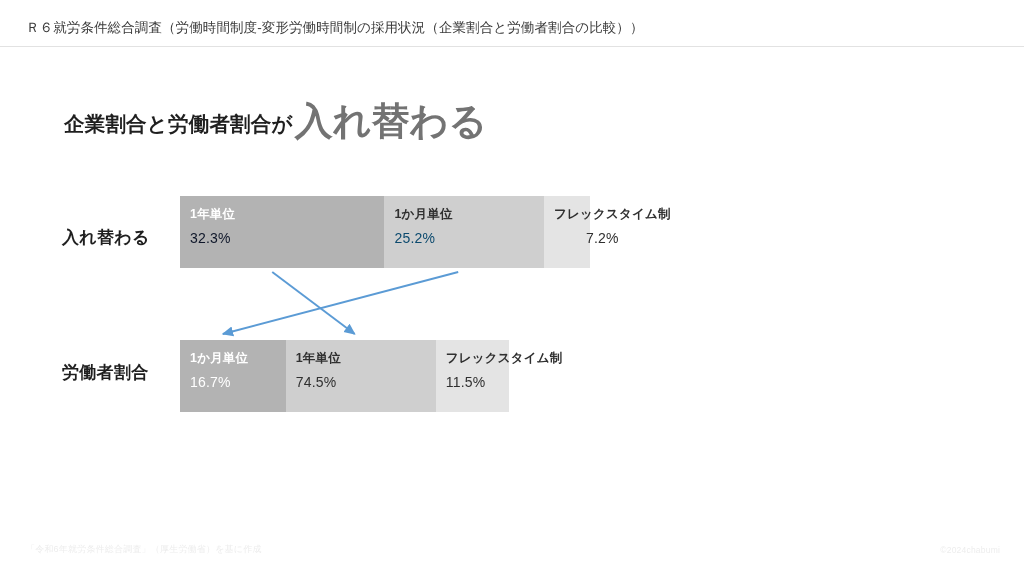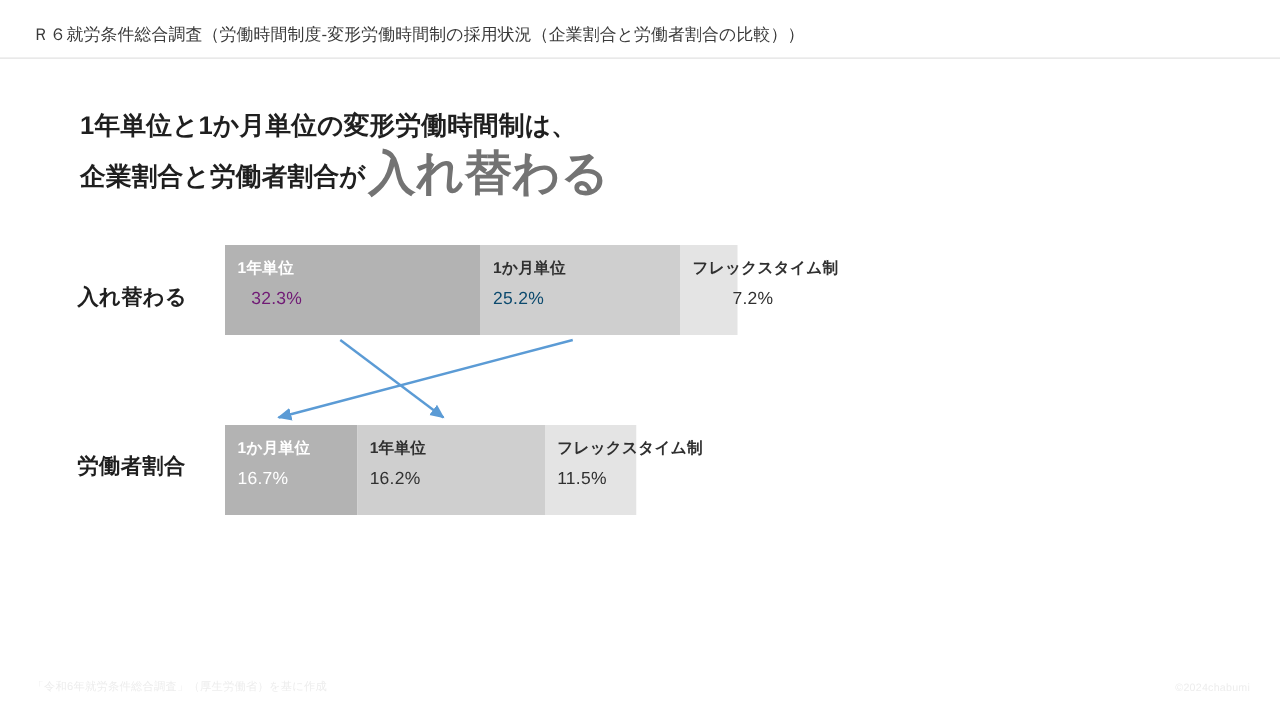--- a/index.html
+++ b/index.html
@@ -54,21 +54,21 @@
     color: #1f1f1f;
     font-weight: bold;
     font-size: 20.5px;
     line-height: 30px;
     letter-spacing: 0.2px;
     white-space: nowrap;
   }
   .headline-line-2 {
     display: flex;
     align-items: baseline;
-    margin-top: 0;
+    margin-top: 12px;
   }
   .headline-accent {
     color: #737373;
     font-weight: bold;
     font-size: 38px;
     line-height: 40px;
     letter-spacing: 0px;
     margin-left: 2px;
     position: relative;
     top: 3px;
@@ -169,56 +169,55 @@
 </head>
 <body>
 
 <div id="slide">
 
   <div class="header">
     <div class="header-title">Ｒ６就労条件総合調査（労働時間制度-変形労働時間制の採用状況（企業割合と労働者割合の比較））</div>
   </div>
 
   <div class="headline">
-    <div class="headline-line">1年単位と1か月単位の変形労働時間制は、</div>
     <div class="headline-line headline-line-2">
       <span>企業割合と労働者割合が</span>
       <span class="headline-accent">入れ替わる</span>
     </div>
   </div>
 
   <div class="chart">
 
     <div class="row-label r1">入れ替わる</div>
 
     <div class="bar b1">
       <div class="seg sh-dark" id="b1s0" style="width: 204.459px; background: rgb(179, 179, 179);">
         <span class="seg-name tx-white" style="color: rgb(255, 255, 255);">1年単位</span>
-        <span class="seg-value tx-white" style="color: #701a75; margin-left: 11px;">32.3%</span>
+        <span class="seg-value tx-white" style="color: #0f172a;">32.3%</span>
       </div>
       <div class="seg sh-mid" id="b1s1" style="width: 159.516px; background: rgb(207, 207, 207);">
         <span class="seg-name tx-dark" style="color: rgb(48, 48, 48);">1か月単位</span>
         <span class="seg-value tx-dark" style="color: #0c4a6e;">25.2%</span>
       </div>
       <div class="seg sh-light" id="b1s2" style="width: 45.576px; background: rgb(228, 228, 228);">
         <span class="seg-name tx-dark" style="color: rgb(48, 48, 48);">フレックスタイム制</span>
         <span class="seg-value tx-dark" style="color: rgb(48, 48, 48); margin-left: 32px;">7.2%</span>
       </div>
     </div>
 
     <div class="row-label r2">労働者割合</div>
 
     <div class="bar b2">
       <div class="seg sh-dark" id="b2s0" style="width: 105.711px; background: rgb(179, 179, 179);">
         <span class="seg-name tx-white" style="color: rgb(255, 255, 255);">1か月単位</span>
         <span class="seg-value tx-white" style="color: rgb(255, 255, 255);">16.7%</span>
       </div>
       <div class="seg sh-mid" id="b2s1" style="width: 150.021px; background: rgb(207, 207, 207);">
         <span class="seg-name tx-dark" style="color: rgb(48, 48, 48);">1年単位</span>
-        <span class="seg-value tx-dark" style="color: rgb(48, 48, 48);">16.2%</span>
+        <span class="seg-value tx-dark" style="color: rgb(48, 48, 48);">74.5%</span>
       </div>
       <div class="seg sh-light" id="b2s2" style="width: 72.795px; background: rgb(228, 228, 228);">
         <span class="seg-name tx-dark" style="color: rgb(48, 48, 48);">フレックスタイム制</span>
         <span class="seg-value tx-dark" style="color: rgb(48, 48, 48);">11.5%</span>
       </div>
     </div>
 
     <svg class="arrows" viewBox="0 0 1024 576">
       <defs>
         <marker id="ah" markerWidth="7" markerHeight="7" refX="5.4" refY="3.1" orient="auto" markerUnits="strokeWidth">

